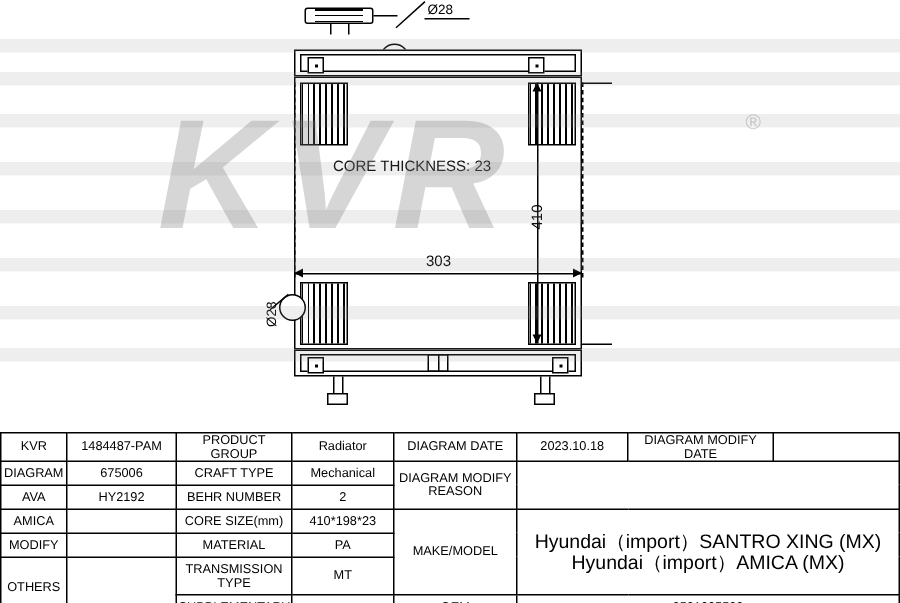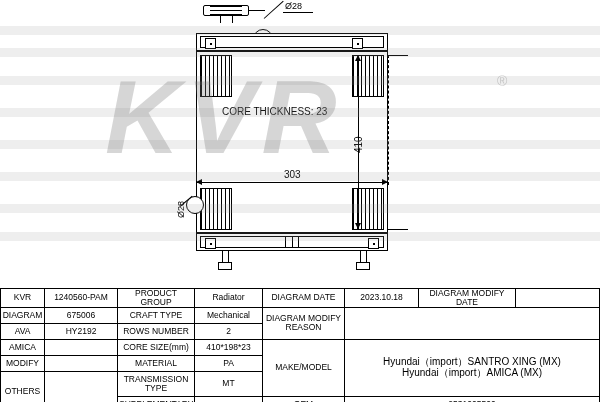--- a/index.html
+++ b/index.html
@@ -97,21 +97,21 @@
   }
   table.spec td{
     border:1px solid #000;
     text-align:center;
     vertical-align:middle;
     height:15px;
     padding:0 1px;
     line-height:1.05;
     overflow:hidden;
   }
-  td.modelcell{font-size:10px;line-height:1.5;}
+  td.modelcell{font-size:13px;line-height:1.5;}
 </style>
 </head>
 <body>
 
 <div class="sheet">
 
   <div class="draw">
 
     <div class="rect" style="left:203px;top:5px;width:46px;height:11px;border-radius:2px;"></div>
     <div class="rect hatchH" style="left:210px;top:6px;width:32px;height:9px;border:none;"></div>
@@ -192,40 +192,40 @@
       <col style="width:77px">
         <col style="width:68px">
       <col style="width:82px">
         <col style="width:74px">
       <col style="width:97px">
         <col style="width:84px">
     </colgroup>
     <tbody>
       <tr>
         <td>KVR</td>
-        <td>1240560-PAM</td>
+        <td>1484487-PAM</td>
         <td>PRODUCT GROUP</td>
         <td>Radiator</td>
         <td>DIAGRAM DATE</td>
         <td>2023.10.18</td>
         <td>DIAGRAM MODIFY DATE</td>
         <td></td>
       </tr>
       <tr>
         <td>DIAGRAM</td>
         <td>675006</td>
         <td>CRAFT TYPE</td>
         <td>Mechanical</td>
         <td rowspan="2">DIAGRAM MODIFY REASON</td>
         <td rowspan="2" colspan="3"></td>
       </tr>
       <tr>
         <td>AVA</td>
         <td>HY2192</td>
-        <td>ROWS NUMBER</td>
+        <td>BEHR NUMBER</td>
         <td>2</td>
       </tr>
       <tr>
         <td>AMICA</td>
         <td></td>
         <td>CORE SIZE(mm)</td>
         <td>410*198*23</td>
         <td rowspan="3">MAKE/MODEL</td>
         <td rowspan="3" colspan="3" class="modelcell">
           <div>Hyundai（import）SANTRO XING (MX)</div>

